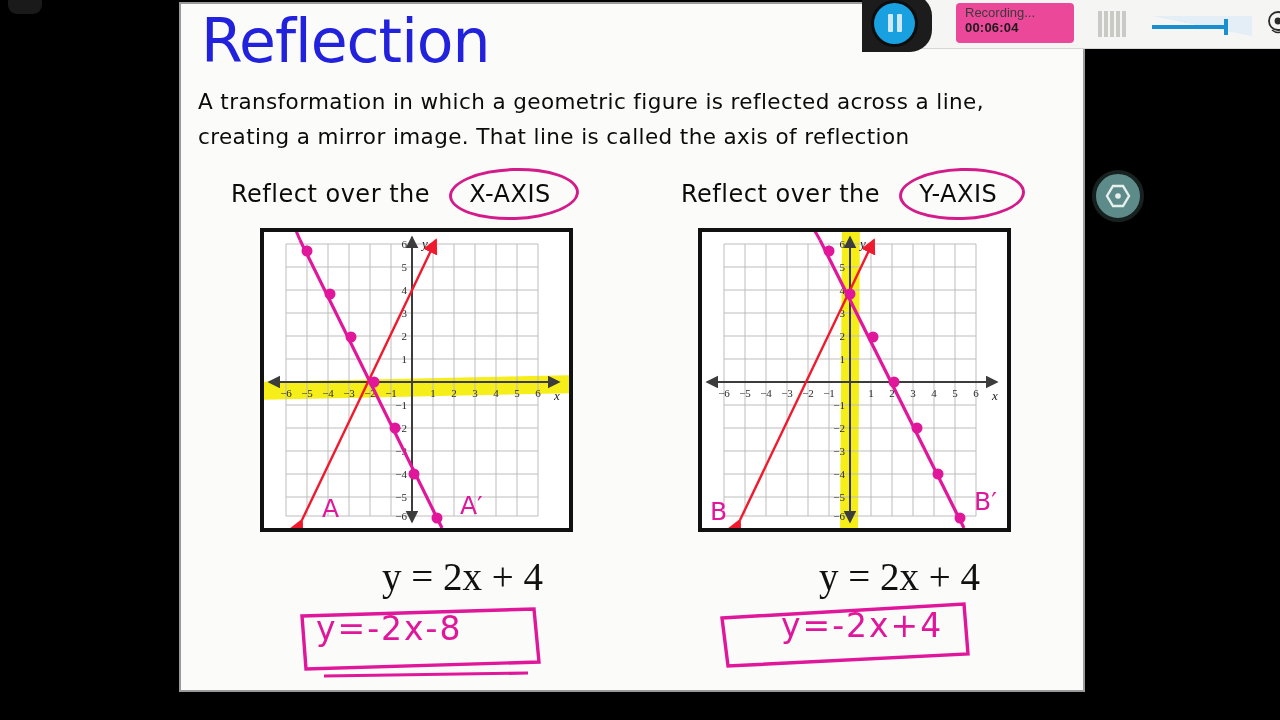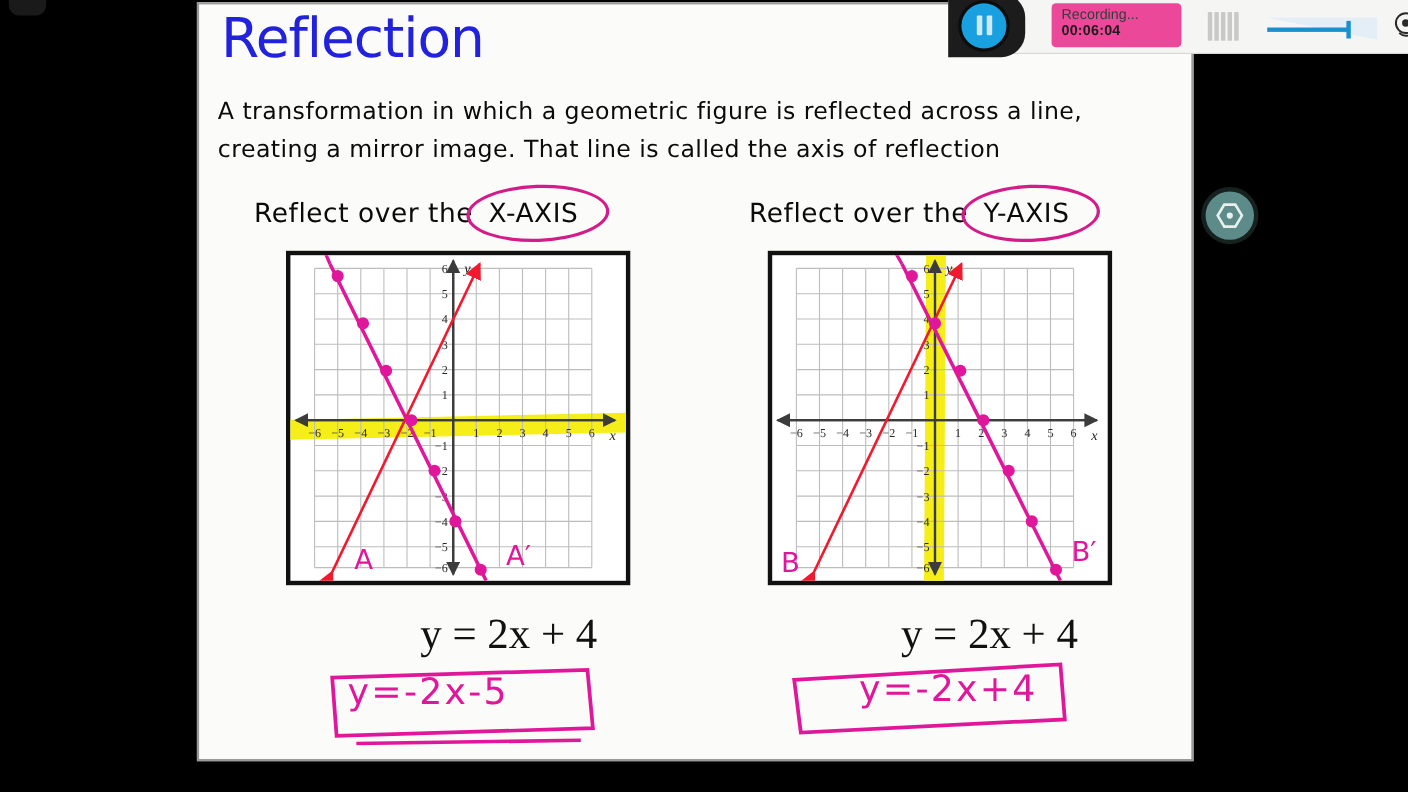--- a/index.html
+++ b/index.html
@@ -13,37 +13,37 @@
   .page{
     position:absolute;left:179px;top:2px;width:906px;height:690px;
     background:#fbfbf9;border:2px solid #9a9a9a;
     box-shadow:2px 3px 3px rgba(0,0,0,.35);
     box-sizing:border-box;
   }
 
   .title{
     position:absolute;left:20px;top:2px;
     font-family:"DejaVu Sans",sans-serif;
-    font-size:50px;font-weight:400;color:#2222dd;letter-spacing:-1px;
+    font-size:60px;font-weight:400;color:#2222dd;letter-spacing:-1px;
     white-space:nowrap;
   }
   .body-txt{
     position:absolute;left:17px;top:80px;width:870px;
     font-family:"DejaVu Sans",sans-serif;
     font-size:21.5px;color:#0b0b0b;line-height:35px;letter-spacing:.4px;
   }
 
   .panel-head{
     position:absolute;
     font-family:"DejaVu Sans",sans-serif;
     font-size:24px;color:#0b0b0b;white-space:nowrap;letter-spacing:.5px;
   }
   .ph-left{left:50px;top:176px;}
   .ph-right{left:500px;top:176px;text-align:right;}
-  .circled{position:relative;display:inline-block;padding:0 6px;}
+  .circled{position:relative;display:inline-block;padding:0 6px;margin-left:25px;}
   .circle-oval{
     position:absolute;left:-14px;top:-12px;width:calc(100% + 30px);height:46px;
     border:3.5px solid #d41b8a;border-radius:50%/50%;
     transform:rotate(-2deg);pointer-events:none;
   }
 
   
   .graph-frame{position:absolute;border:4px solid #111;background:#fff;box-sizing:border-box;}
   .gf-left{left:79px;top:224px;width:313px;height:304px;}
   .gf-right{left:517px;top:224px;width:313px;height:304px;}
@@ -339,21 +339,21 @@
       </svg>
     </div>
 
     <div class="eq-print eq-l">y = 2x + 4</div>
     <div class="eq-print eq-r">y = 2x + 4</div>
 
     <svg class="hand-box" style="left:115px;top:592px;" width="250" height="82">
       <path d="M 6 20 L 238 13 L 243 66 L 10 73 Z" fill="none" stroke="#e0169b" stroke-width="3.4"></path>
       <path d="M 28 80 L 232 77" fill="none" stroke="#e0169b" stroke-width="3.2"></path>
     </svg>
-    <div class="eq-hand eqh-l">y=-2x-5</div>
+    <div class="eq-hand eqh-l">y=-2x-8</div>
 
     <svg class="hand-box" style="left:535px;top:588px;" width="260" height="82">
       <path d="M 6 26 L 248 12 L 252 62 L 12 74 Z" fill="none" stroke="#e0169b" stroke-width="3.4"></path>
     </svg>
     <div class="eq-hand eqh-r">y=-2x+4</div>
 
   </div>
 
   <div class="rec-bar">
 

